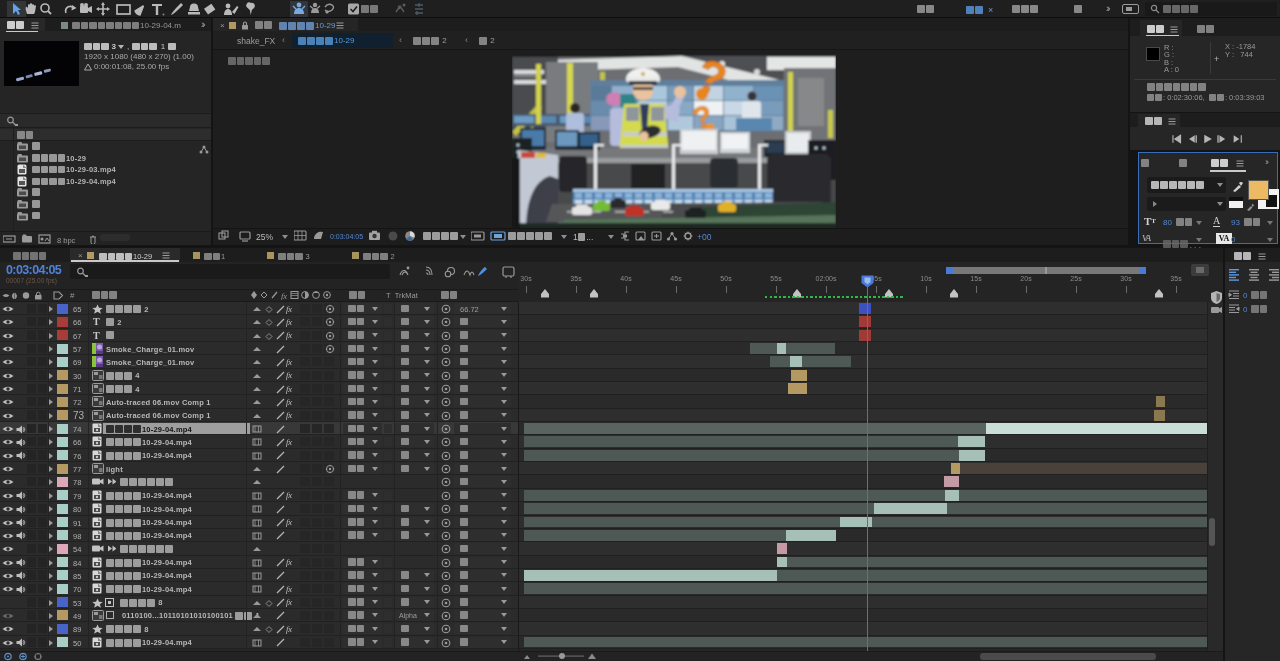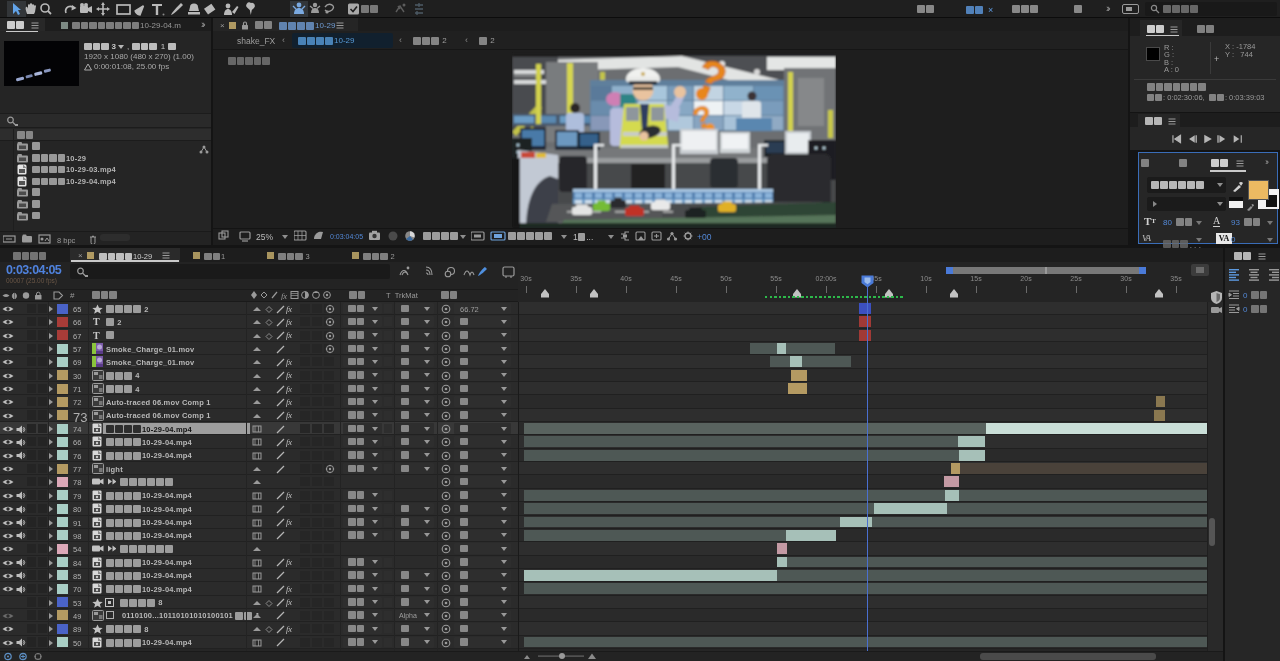--- a/index.html
+++ b/index.html
@@ -1375,21 +1375,21 @@
       <div class="ab" style="left:636px;top:1px;width:11px;height:10.845px;background:#8a7850"></div>
     </div>
     <svg class="ab" style="left:2px;top:163.76px" width="12" height="8">
       <path d="M0.5 4 Q6 -0.5 11.5 4 Q6 8.5 0.5 4 Z" fill="#bdbdbd"></path>
       <circle cx="6" cy="4" r="1.7" fill="#2b2b2b"></circle>
     </svg>
     <div class="ab" style="left:27px;top:162.26px;width:9px;height:9.5px;background:#242424"></div>
     <div class="ab" style="left:38px;top:162.26px;width:9px;height:9.5px;background:#242424"></div>
     <div class="ab" style="left:49px;top:164.76px;width:0;height:0;border-top:3px solid transparent;border-bottom:3px solid transparent;border-left:4.5px solid #9a9a9a"></div>
     <div class="ab" style="left:57px;top:162.26px;width:11px;height:10px;background:#b49a62"></div>
-    <div class="tx" style="left:73px;top:162px;color:#b0b0b0;font-size:13px">73</div>
+    <div class="tx" style="left:73px;top:162px;color:#b0b0b0;font-size:10px">73</div>
     <svg class="ab" style="left:92px;top:161.76px" width="12" height="11">
       <rect x="0.5" y="0.5" width="11" height="10" rx="1" fill="#3a3a3a" stroke="#9a9a9a"></rect>
       <rect x="2" y="2" width="4" height="3" fill="#9a9a9a"></rect>
       <rect x="7" y="5" width="3.5" height="4" fill="#777"></rect>
     </svg>
     <div class="tx" style="left:106px;top:163.26px;color:#b9b9b9">
       <span style="font-size:7.5px;font-weight:bold;letter-spacing:0.2px">Auto-traced&nbsp;06.mov&nbsp;Comp&nbsp;1</span>
     </div>
     <svg class="ab" style="left:252px;top:164.76px" width="10" height="6">
       <path d="M1 5 L5 1 L9 5 Z" fill="#9a9a9a"></path>

